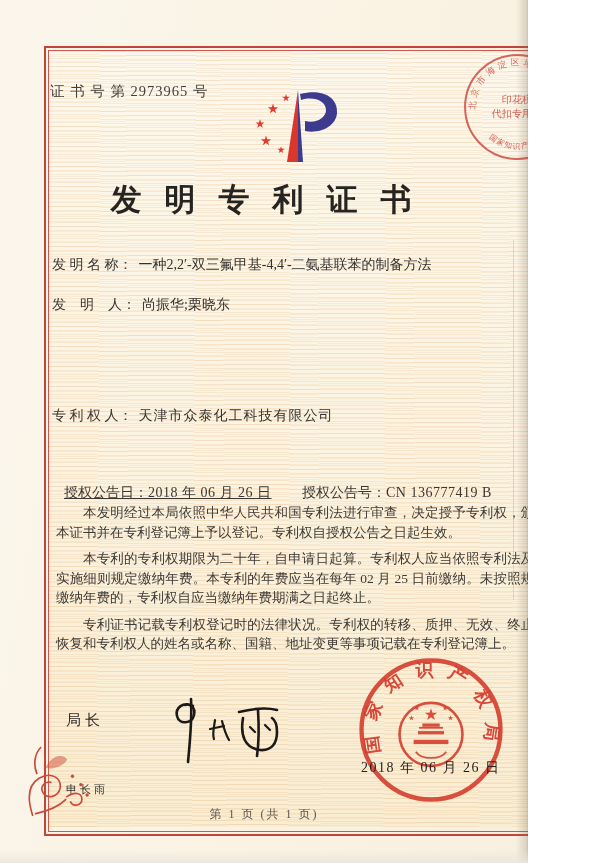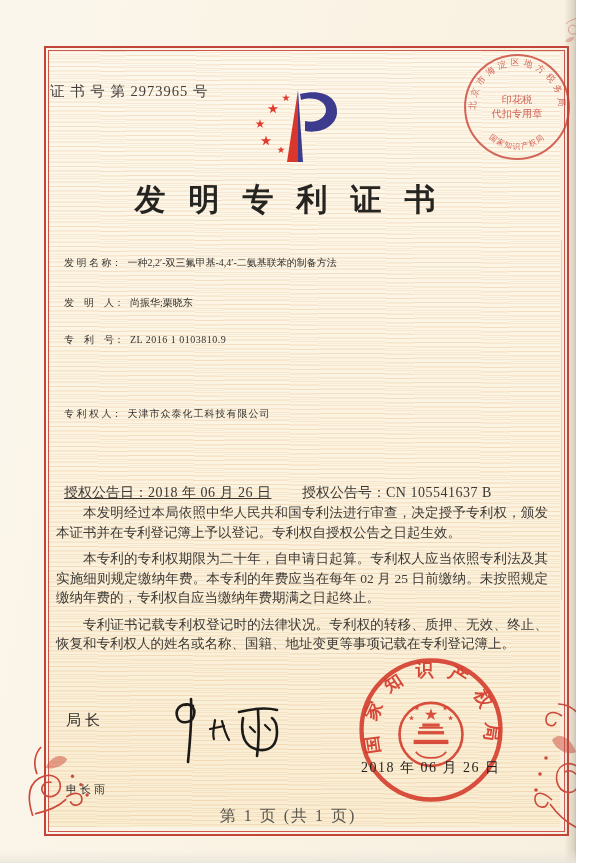--- a/index.html
+++ b/index.html
@@ -1,16 +1,16 @@
 <!DOCTYPE html>
 <html><head>
 <meta charset="utf-8">
 <style>
   html,body{margin:0;padding:0;background:#ffffff;}
-  #stage{position:relative;width:576px;height:863px;overflow:hidden;
+  #stage{position:relative;width:528px;height:863px;overflow:hidden;
          font-family:"Liberation Serif","DejaVu Serif",serif;background:#eab308;}
   
   .paper{position:absolute;inset:0;background:linear-gradient(100deg,#fbf6ec 0%,#faf3e4 55%,#f7efdf 100%);}
   .paper-edge-right{position:absolute;top:0;bottom:0;right:0;width:12px;
        background:linear-gradient(to right,rgba(0,0,0,0) 0%,rgba(120,105,85,.22) 85%,rgba(90,80,65,.30) 100%);}
   .paper-edge-bottom{position:absolute;left:0;right:0;bottom:0;height:13px;
        background:linear-gradient(to bottom,rgba(0,0,0,0),rgba(235,230,220,.9));}
   .fold-line{position:absolute;right:14px;top:240px;height:360px;width:1px;background:rgba(175,145,115,.30);}
 
   
@@ -24,21 +24,21 @@
        repeating-linear-gradient(-0.6deg, rgba(219,158,96,.12) 0 1px, rgba(0,0,0,0) 1px 5px),
        linear-gradient(180deg,#fdf8ec 0%,#fcf3e0 55%,#f9edd2 100%);}
 
   .cert-no{position:absolute;left:50px;top:82px;font-size:14.5px;color:#433f3b;letter-spacing:1px;}
 
   .logo{position:absolute;left:245px;top:86px;width:110px;height:82px;}
 
   .title{position:absolute;left:0;right:0;top:179px;text-align:center;
          font-size:31px;font-weight:bold;color:#262421;letter-spacing:23px;padding-left:17px;}
 
-  .field{position:absolute;left:64px;font-size:10px;color:#3a3733;white-space:nowrap;}
+  .field{position:absolute;left:52px;font-size:14px;color:#3a3733;white-space:nowrap;}
   .field .lab{color:#3a3733;}
   .field .val{margin-left:6px;color:#35322e;}
   .val-company{font-family:Liberation Sans, sans-serif;color:#56524c;letter-spacing:1px;margin-top:24px;}
   .val-num{letter-spacing:.5px;}
 
   .grant-row{position:absolute;top:484px;left:64px;width:480px;font-size:14px;color:#3a3733;white-space:nowrap;text-decoration:underline;}
   .grant-no{position:absolute;left:238px;top:0;}
 
   .paras{position:absolute;left:56px;top:503px;width:492px;font-size:13.5px;line-height:19.5px;
          color:#3e3a35;text-align:justify;}
@@ -52,21 +52,21 @@
 
   .seal-main{position:absolute;left:355px;top:654px;width:152px;height:152px;opacity:.95;}
   .seal-date{position:absolute;left:361px;top:759px;font-size:14px;letter-spacing:1.5px;color:#221f1c;z-index:6;}
   .seal-tax{position:absolute;left:461px;top:51px;width:112px;height:112px;opacity:.85;z-index:5;}
 
   .flourish{position:absolute;}
   .fl-bl{left:24px;top:724px;width:74px;height:94px;}
   .fl-br{left:528px;top:686px;width:70px;height:152px;transform:scaleX(-1);}
   .fl-tr{left:540px;top:16px;width:56px;height:40px;transform:rotate(180deg);opacity:.65;}
 
-  .footer{position:absolute;left:0;right:0;top:806px;text-align:center;font-size:16px;color:#5a554e;letter-spacing:2px;}
+  .footer{position:absolute;left:0;right:0;top:806px;text-align:center;font-size:12px;color:#5a554e;letter-spacing:2px;}
 
   svg{display:block;width:100%;height:100%;}
 </style>
 </head>
 <body>
 
 <div id="stage">
 
   <div class="paper"></div>
   <div class="guilloche"></div>
@@ -91,31 +91,28 @@
   </div>
 
   <div class="title">发明专利证书</div>
 
   <div class="field" style="top:256px">
     <span class="lab">发 明 名 称：</span><span class="val">一种2,2′-双三氟甲基-4,4′-二氨基联苯的制备方法</span>
   </div>
   <div class="field" style="top:296px">
     <span class="lab">发　明　人：</span><span class="val">尚振华;栗晓东</span>
   </div>
-  <div class="field" style="top:333px">
-    <span class="lab">专　利　号：</span><span class="val val-num">ZL 2016 1 0103810.9</span>
-  </div>
   <div class="field" style="top:407px">
     <span class="lab">专 利 权 人：</span><span class="val val-company">天津市众泰化工科技有限公司</span>
   </div>
 
   <div class="grant-row">
     <span>授权公告日：</span><span class="val-num">2018 年 06 月 26 日</span>
     <span class="grant-no">
-      <span>授权公告号：</span><span class="val-num">CN 105541637 B</span>
+      <span>授权公告号：</span><span class="val-num">CN 136777419 B</span>
     </span>
   </div>
 
   <div class="paras">
     <p>本发明经过本局依照中华人民共和国专利法进行审查，决定授予专利权，颁发本证书并在专利登记簿上予以登记。专利权自授权公告之日起生效。</p>
     <p>本专利的专利权期限为二十年，自申请日起算。专利权人应当依照专利法及其实施细则规定缴纳年费。本专利的年费应当在每年 02 月 25 日前缴纳。未按照规定缴纳年费的，专利权自应当缴纳年费期满之日起终止。</p>
     <p>专利证书记载专利权登记时的法律状况。专利权的转移、质押、无效、终止、恢复和专利权人的姓名或名称、国籍、地址变更等事项记载在专利登记簿上。</p>
   </div>
 
   <div class="official-title">局长</div>

